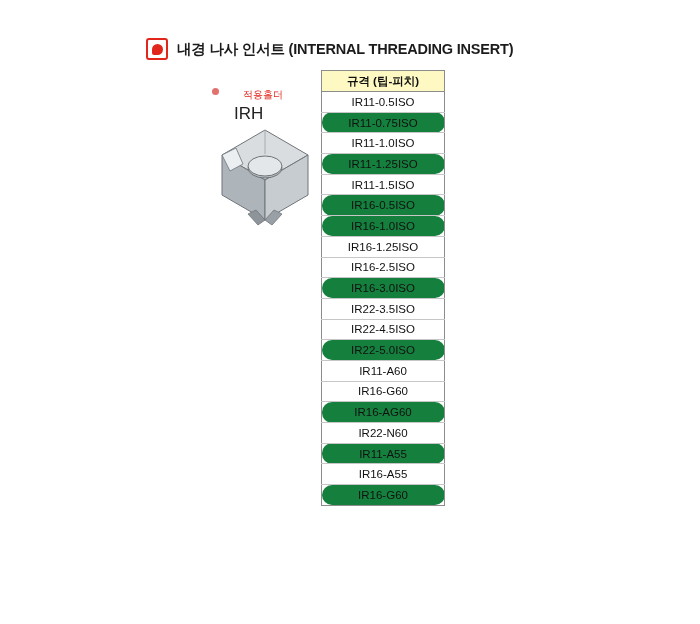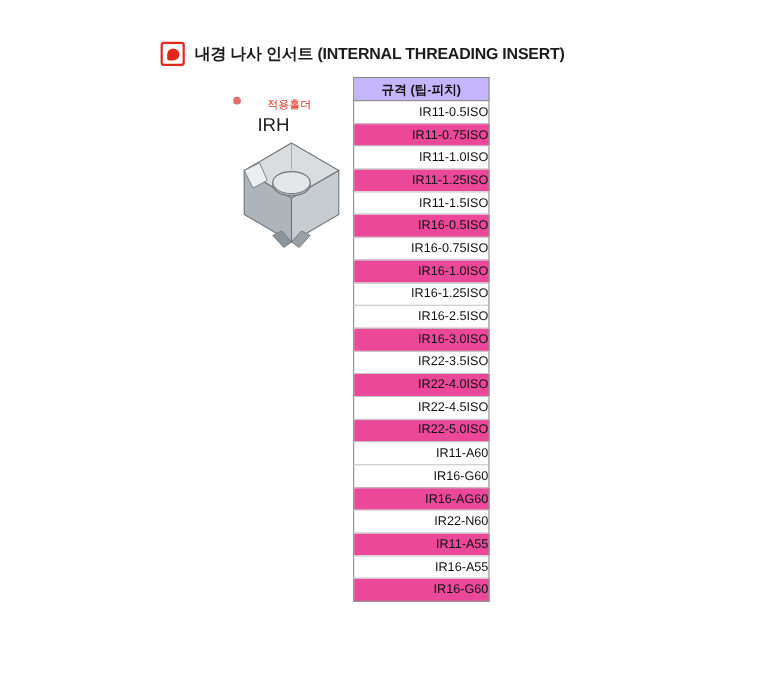--- a/index.html
+++ b/index.html
@@ -86,45 +86,46 @@
   }
   
   .spec-table {
     position: absolute;
     left: 321px;
     top: 70px;
     width: 124px;
     border-collapse: collapse;
   }
   .spec-table th {
-    background: #c4b5fd;
+    background: #fef9c3;
     border: 1px solid #8c8c8c;
     font-size: 11.5px;
     font-weight: bold;
     color: #111111;
     height: 20px;
     padding: 0;
     text-align: center;
   }
   .spec-table td {
     border-left: 1px solid #8c8c8c;
     border-right: 1px solid #8c8c8c;
     border-bottom: 1px solid #c6c6c6;
     font-size: 11.5px;
     color: #111111;
     height: 19.7px;
     padding: 0;
-    text-align: right;
+    text-align: center;
     white-space: nowrap;
   }
   .spec-table tr.odd td {
     background: #ffffff;
   }
   .spec-table tr.even td {
-    background: #ec4899;
+    background: #15803d;
+    border-radius: 10px;
   }
   .spec-table tr:last-child td {
     border-bottom: 1px solid #8c8c8c;
   }
 </style>
 </head>
 <body>
 
 <div class="page">
 
@@ -178,40 +179,34 @@
         </tr>
         <tr class="even">
           <td>IR11-1.25ISO</td>
         </tr>
         <tr class="odd">
           <td>IR11-1.5ISO</td>
         </tr>
         <tr class="even">
           <td>IR16-0.5ISO</td>
         </tr>
-        <tr class="odd">
-          <td>IR16-0.75ISO</td>
-        </tr>
         <tr class="even">
           <td>IR16-1.0ISO</td>
         </tr>
         <tr class="odd">
           <td>IR16-1.25ISO</td>
         </tr>
         <tr class="odd">
           <td>IR16-2.5ISO</td>
         </tr>
         <tr class="even">
           <td>IR16-3.0ISO</td>
         </tr>
         <tr class="odd">
           <td>IR22-3.5ISO</td>
-        </tr>
-        <tr class="even">
-          <td>IR22-4.0ISO</td>
         </tr>
         <tr class="odd">
           <td>IR22-4.5ISO</td>
         </tr>
         <tr class="even">
           <td>IR22-5.0ISO</td>
         </tr>
         <tr class="odd">
           <td>IR11-A60</td>
         </tr>

